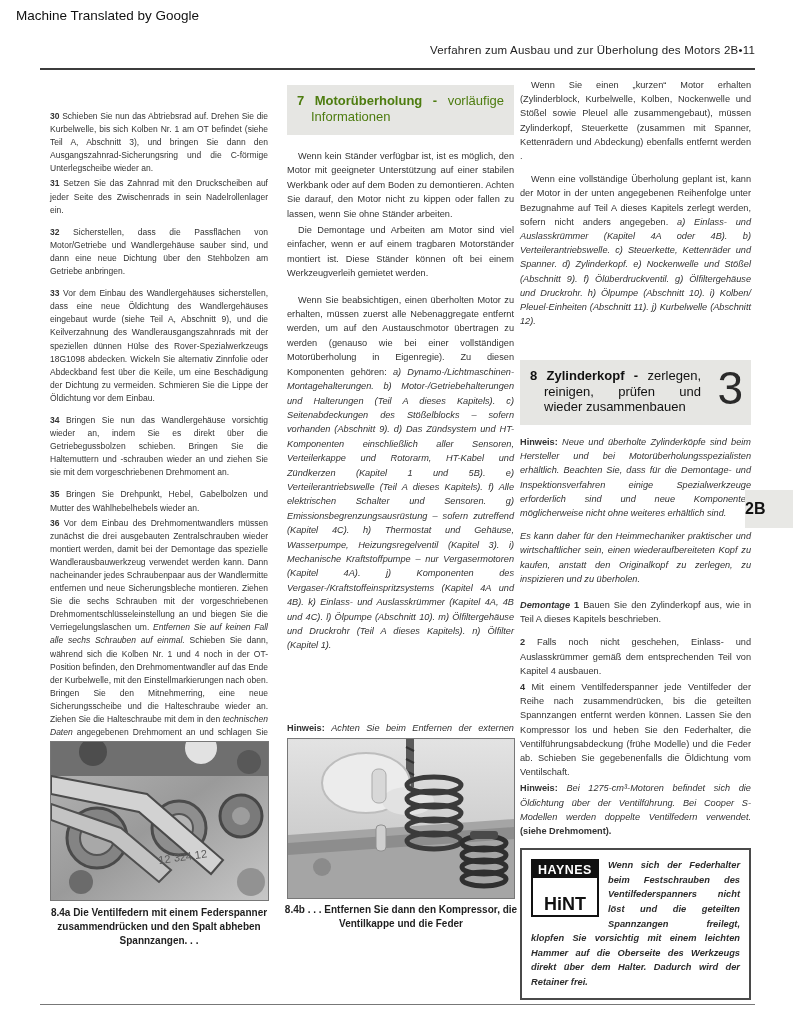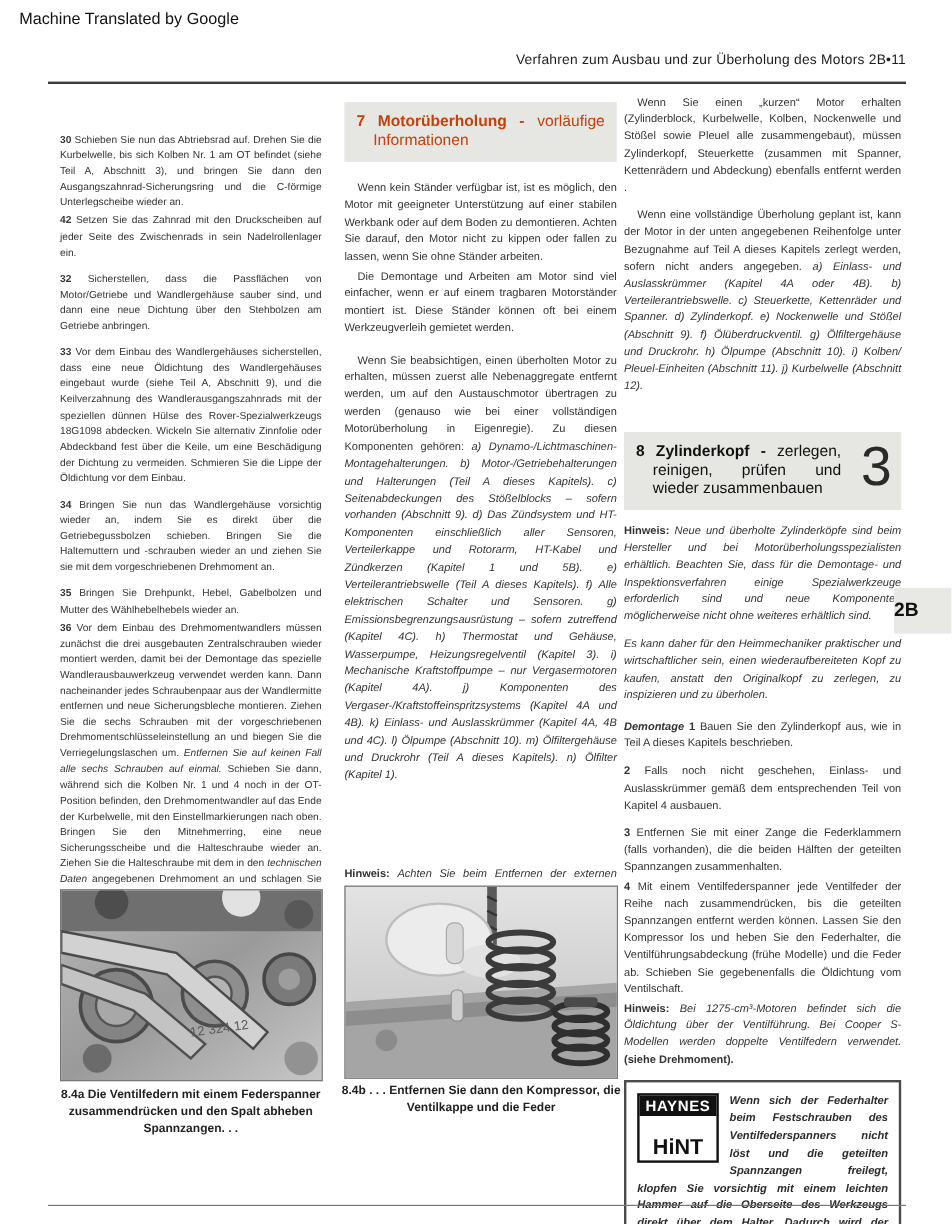--- a/index.html
+++ b/index.html
@@ -20,21 +20,21 @@
   .col3{left:520px;top:78px;width:231px;font-size:9.2px;line-height:14.2px;}
 
   p.para{margin:0 0 2px 0;}
   p.mt{margin-top:9px;}
   p.mt-lg{margin-top:12px;}
   p.mt-xl{margin-top:68px;}
   p.small{font-size:7.9px;line-height:12px;}
   p.indent{text-indent:11px;}
 
   .secbox{background:#e6e6e3;padding:8px 10px 10px 10px;margin:5px 0 14px 0;}
-  .secbox .heading{font-size:13px;line-height:16px;color:#c2410c;padding-left:14px;text-indent:-14px;}
+  .secbox .heading{font-size:13px;line-height:16px;color:#4d7c0f;padding-left:14px;text-indent:-14px;}
   .s8wrap{position:relative;margin:32px 0 10px 0;}
   .s8wrap .heading{padding-right:40px;font-size:13px;line-height:15.5px;color:#111;padding-left:14px;text-indent:-14px;}
   .bignum{position:absolute;right:8px;top:4px;font-size:46px;line-height:48px;color:#2a2a2a;font-weight:normal;}
 
   .tab2b{
     position:absolute;left:745px;top:490px;width:48px;height:38px;background:#e8e8e5;
     font-weight:bold;font-size:16px;color:#111;display:flex;align-items:center;
     box-sizing:border-box;
   }
 
@@ -54,21 +54,21 @@
 </style>
 </head>
 <body>
 
 <div class="watermark">Machine Translated by Google</div>
 <div class="header-title">Verfahren zum Ausbau und zur Überholung des Motors 2B•11</div>
 <div class="header-rule"></div>
 
 <div class="col col1">
     <p class="para"><span class="b">30 </span><span>Schieben Sie nun das Abtriebsrad auf. Drehen Sie die Kurbelwelle, bis sich Kolben Nr. 1 am OT befindet (siehe Teil A, Abschnitt 3), und bringen Sie dann den Ausgangszahnrad-Sicherungsring und die C-förmige Unterlegscheibe wieder an.</span></p>
-    <p class="para"><span class="b">42 </span><span>Setzen Sie das Zahnrad mit den Druckscheiben auf jeder Seite des Zwischenrads in sein Nadelrollenlager ein.</span></p>
+    <p class="para"><span class="b">31 </span><span>Setzen Sie das Zahnrad mit den Druckscheiben auf jeder Seite des Zwischenrads in sein Nadelrollenlager ein.</span></p>
     <p class="para mt"><span class="b">32 </span><span>Sicherstellen, dass die Passflächen von Motor/Getriebe und Wandlergehäuse sauber sind, und dann eine neue Dichtung über den Stehbolzen am Getriebe anbringen.</span></p>
     <p class="para mt"><span class="b">33 </span><span>Vor dem Einbau des Wandlergehäuses sicherstellen, dass eine neue Öldichtung des Wandlergehäuses eingebaut wurde (siehe Teil A, Abschnitt 9), und die Keilverzahnung des Wandlerausgangszahnrads mit der speziellen dünnen Hülse des Rover-Spezialwerkzeugs 18G1098 abdecken. Wickeln Sie alternativ Zinnfolie oder Abdeckband fest über die Keile, um eine Beschädigung der Dichtung zu vermeiden. Schmieren Sie die Lippe der Öldichtung vor dem Einbau.</span></p>
     <p class="para mt"><span class="b">34 </span><span>Bringen Sie nun das Wandlergehäuse vorsichtig wieder an, indem Sie es direkt über die Getriebegussbolzen schieben. Bringen Sie die Haltemuttern und -schrauben wieder an und ziehen Sie sie mit dem vorgeschriebenen Drehmoment an.</span></p>
     <p class="para mt"><span class="b">35 </span><span>Bringen Sie Drehpunkt, Hebel, Gabelbolzen und Mutter des Wählhebelhebels wieder an.</span></p>
     <p class="para"><span class="b">36 </span><span>Vor dem Einbau des Drehmomentwandlers müssen zunächst die drei ausgebauten Zentralschrauben wieder montiert werden, damit bei der Demontage das spezielle Wandlerausbauwerkzeug verwendet werden kann. Dann nacheinander jedes Schraubenpaar aus der Wandlermitte entfernen und neue Sicherungsbleche montieren. Ziehen Sie die sechs Schrauben mit der vorgeschriebenen Drehmomentschlüsseleinstellung an und biegen Sie die Verriegelungslaschen um. </span><span class="i">Entfernen Sie auf keinen Fall alle sechs Schrauben auf einmal.</span><span> Schieben Sie dann, während sich die Kolben Nr. 1 und 4 noch in der OT-Position befinden, den Drehmomentwandler auf das Ende der Kurbelwelle, mit den Einstellmarkierungen nach oben. Bringen Sie den Mitnehmerring, eine neue Sicherungsscheibe und die Halteschraube wieder an. Ziehen Sie die Halteschraube mit dem in den </span><span class="i">technischen Daten</span><span> angegebenen Drehmoment an und schlagen Sie dann die Sicherungsscheibe zurück.</span></p>
     <p class="para mt small"><span class="b">37 </span><span>Bringen Sie nun die Haltemutter des Antriebsrads wieder an und ziehen Sie sie vollständig fest.</span></p>
     <p class="para"><span class="b">38 </span><span>Setzen Sie eine neue Dichtung auf das Getriebegehäuse und bauen Sie die Niederdruckventilbaugruppe wieder ein.</span></p>
     <p class="para mt"><span class="b">39 </span><span>Abschließend den Wandlergehäusedeckel und den Anlasser wieder montieren.</span></p>
   </div>
 
@@ -91,21 +91,20 @@
     </div>
   <div class="secbox s8wrap">
     <div class="heading"><span class="b">8 Zylinderkopf - </span><span>zerlegen, reinigen, prüfen und wieder zusammenbauen</span></div>
     <div class="bignum">3</div>
   </div>
   <div>
       <p class="para"><span class="b">Hinweis: </span><span class="i">Neue und überholte Zylinderköpfe sind beim Hersteller und bei Motorüberholungsspezialisten erhältlich. Beachten Sie, dass für die Demontage- und Inspektionsverfahren einige Spezialwerkzeuge erforderlich sind und neue Komponenten möglicherweise nicht ohne weiteres erhältlich sind.</span></p>
       <p class="para mt"><span class="i">Es kann daher für den Heimmechaniker praktischer und wirtschaftlicher sein, einen wiederaufbereiteten Kopf zu kaufen, anstatt den Originalkopf zu zerlegen, zu inspizieren und zu überholen.</span></p>
       <p class="para mt-lg"><span class="b i">Demontage </span><span class="b">1 </span><span>Bauen Sie den Zylinderkopf aus, wie in Teil A dieses Kapitels beschrieben.</span></p>
       <p class="para mt"><span class="b">2 </span><span>Falls noch nicht geschehen, Einlass- und Auslasskrümmer gemäß dem entsprechenden Teil von Kapitel 4 ausbauen.</span></p>
-      <p class="para mt"><span class="b">3 </span><span>Entfernen Sie mit einer Zange die Federklammern (falls vorhanden), die die beiden Hälften der geteilten Spannzangen zusammenhalten.</span></p>
       <p class="para"><span class="b">4 </span><span>Mit einem Ventilfederspanner jede Ventilfeder der Reihe nach zusammendrücken, bis die geteilten Spannzangen entfernt werden können. Lassen Sie den Kompressor los und heben Sie den Federhalter, die Ventilführungsabdeckung (frühe Modelle) und die Feder ab. Schieben Sie gegebenenfalls die Öldichtung vom Ventilschaft.</span></p>
       <p class="para"><span class="b">Hinweis: </span><span class="i">Bei 1275-cm³-Motoren befindet sich die Öldichtung über der Ventilführung. Bei Cooper S-Modellen werden doppelte Ventilfedern verwendet. </span><span class="b">(siehe Drehmoment).</span></p>
     </div>
 
   <div class="hintbox">
     <div class="hintlogo">
       <div class="lg-top">HAYNES</div>
       <div class="lg-bottom">HiNT</div>
     </div>
     <div class="hinttext">Wenn sich der Federhalter beim Festschrauben des Ventilfederspanners nicht löst und die geteilten Spannzangen freilegt, klopfen Sie vorsichtig mit einem leichten Hammer auf die Oberseite des Werkzeugs direkt über dem Halter. Dadurch wird der Retainer frei.</div>

